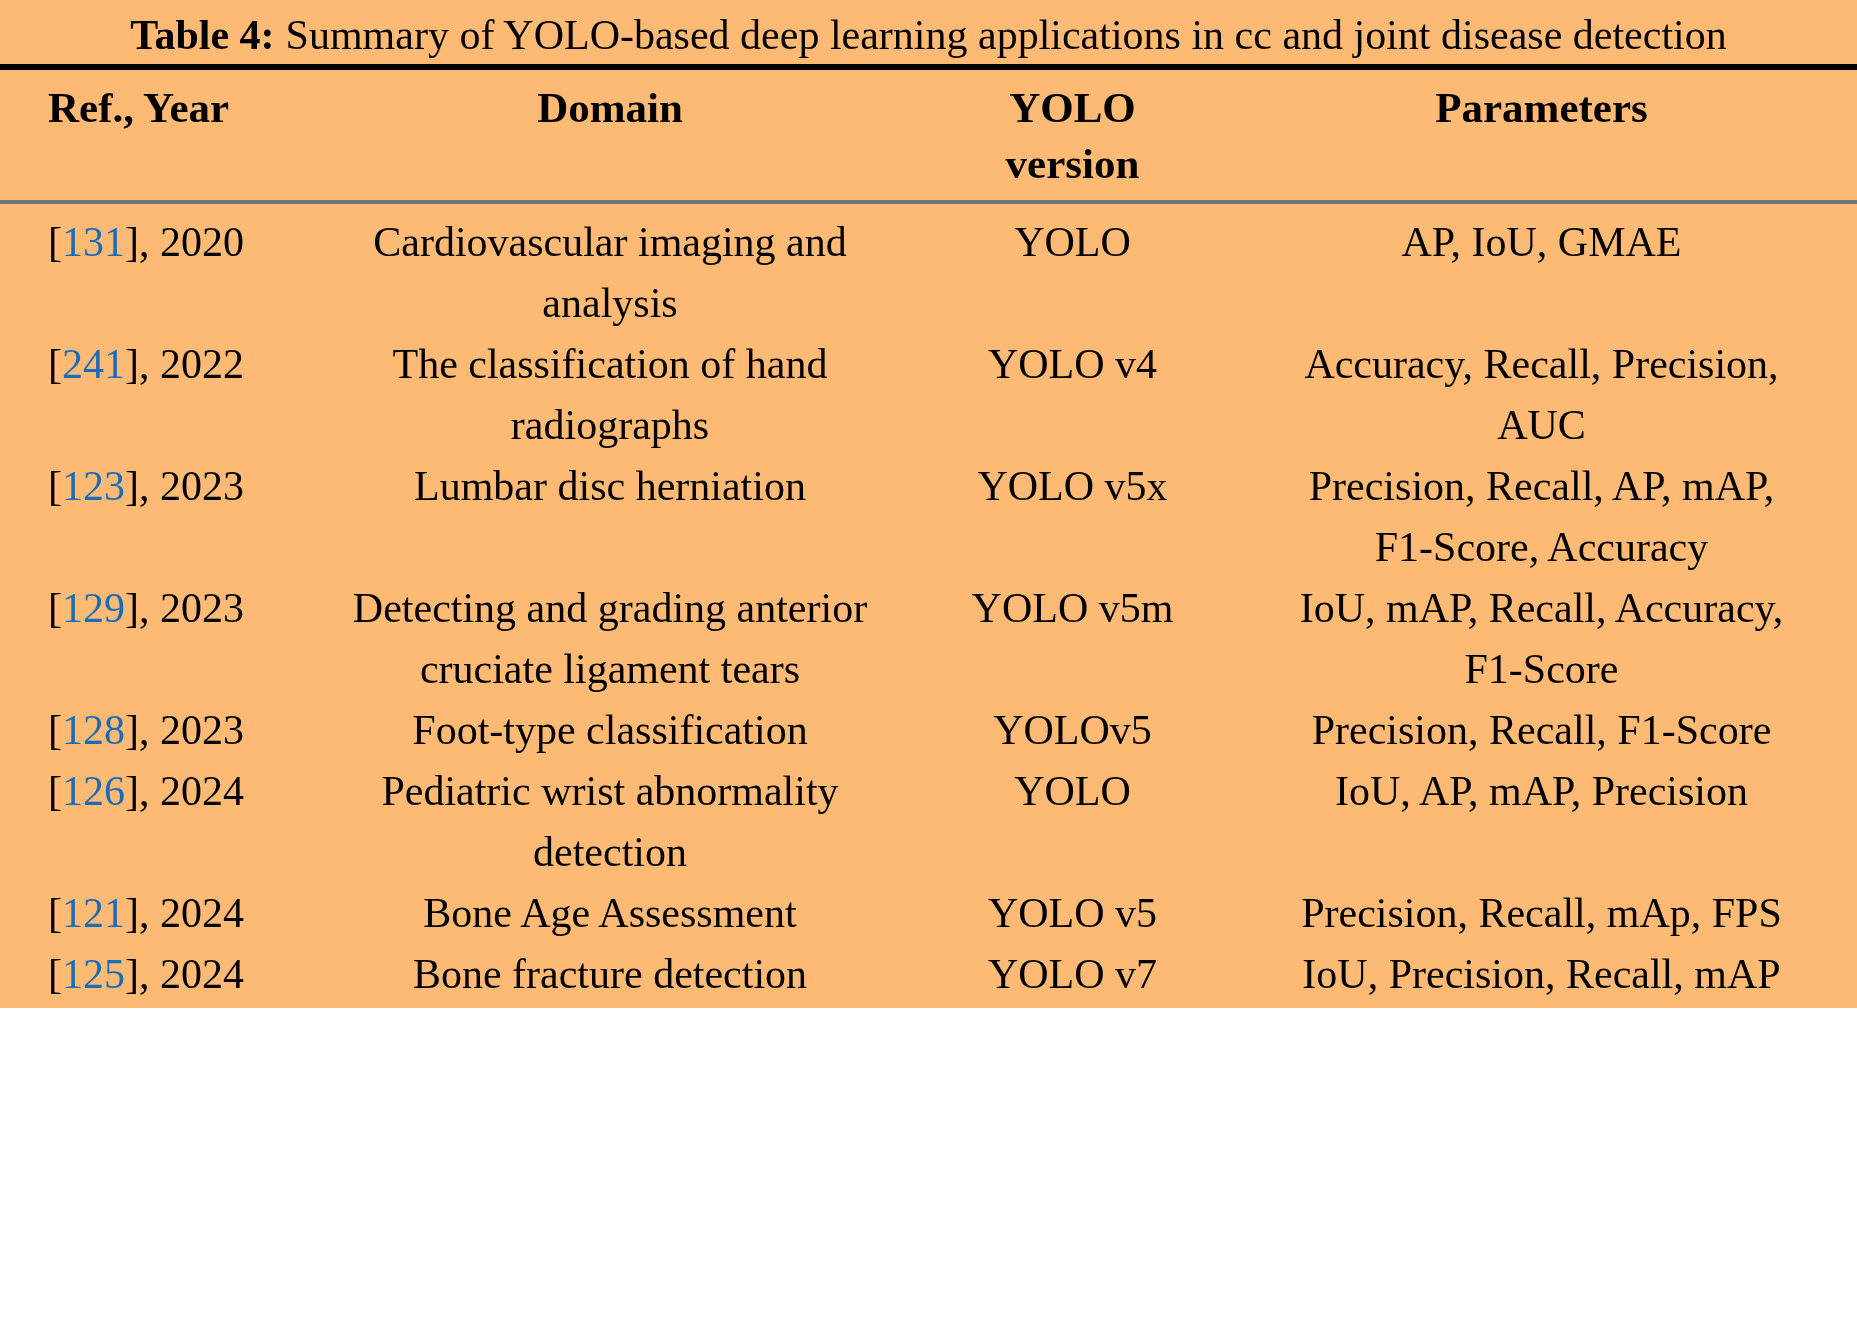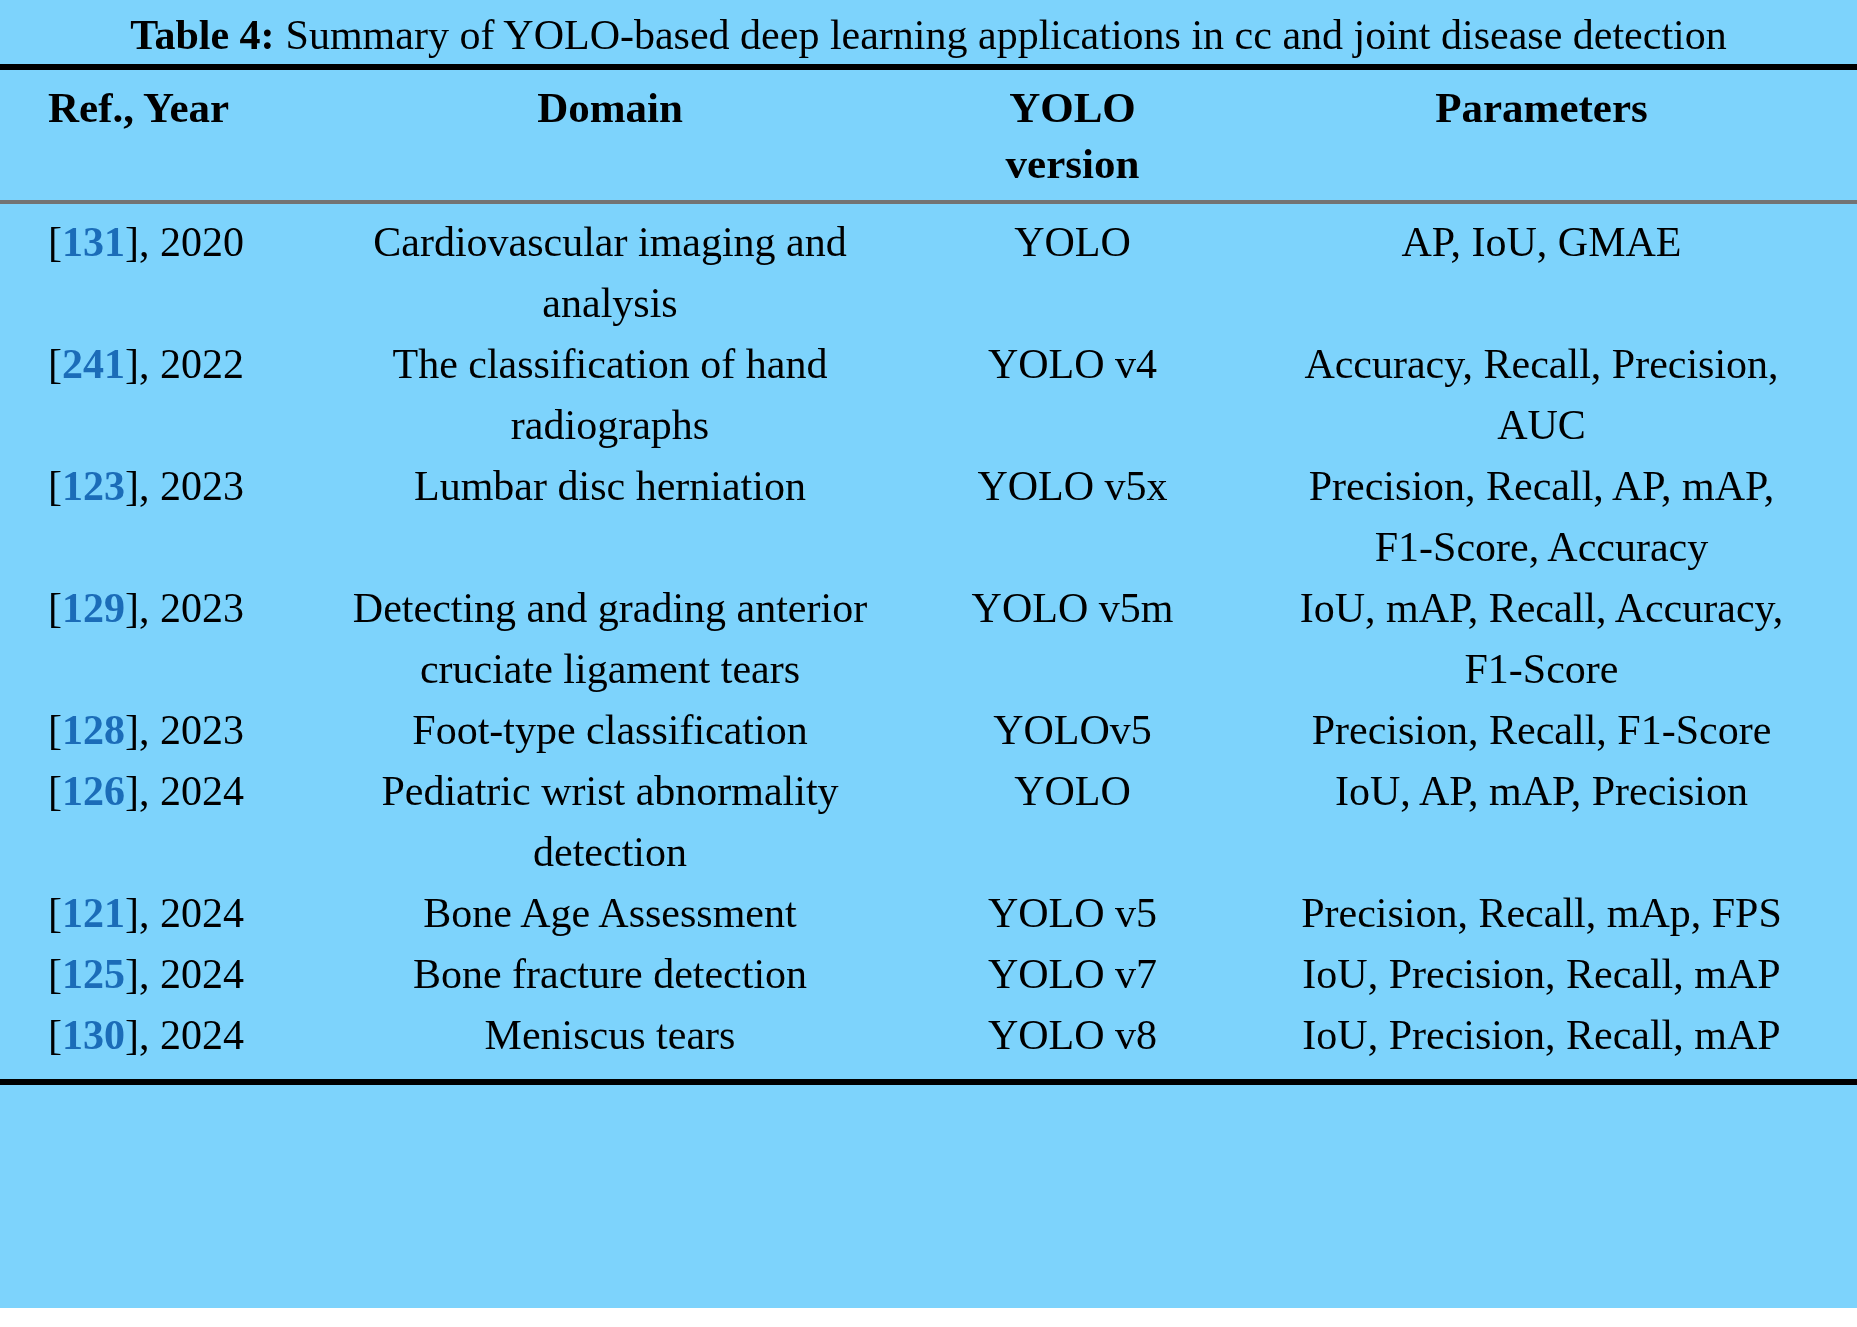--- a/index.html
+++ b/index.html
@@ -1,21 +1,21 @@
 <!DOCTYPE html>
 <html style="--link: #1b6cb8;"><head>
 <meta charset="utf-8">
 <style>
   html, body { margin: 0; padding: 0; background: #ffffff; }
   .page {
     position: relative;
     width: 1857px;
-    height: 1308px;
+    height: 1008px;
     overflow: hidden;
-    background: #7dd3fc;
+    background: #fdba74;
     color: #000000;
     font-family: "Liberation Serif", "DejaVu Serif", serif;
   }
   .caption {
     text-align: center;
     font-size: 42px;
     line-height: 50px;
     padding-top: 10px;
     height: 52px;
   }
@@ -47,21 +47,21 @@
     line-height: 61px;
     vertical-align: top;
     text-align: center;
     white-space: pre;
     padding: 0;
   }
   th.h-ref, td.c-ref { text-align: left; padding-left: 48px; }
   th.h-params, td.c-params { padding-left: 36px; }
   tbody tr:first-child td { padding-top: 8px; }
   tbody tr:last-child td { padding-bottom: 13px; }
-  a.ref { color: var(--link, #1b6cb8); text-decoration: none; cursor: pointer; font-weight: bold; }
+  a.ref { color: var(--link, #1b6cb8); text-decoration: none; cursor: pointer; }
 </style>
 </head>
 <body>
 
 <div class="page">
 
   <div class="caption">
     <span class="caption-label">Table 4:</span><span>Summary of YOLO-based deep learning applications in cc and joint disease detection</span>
   </div>
 

